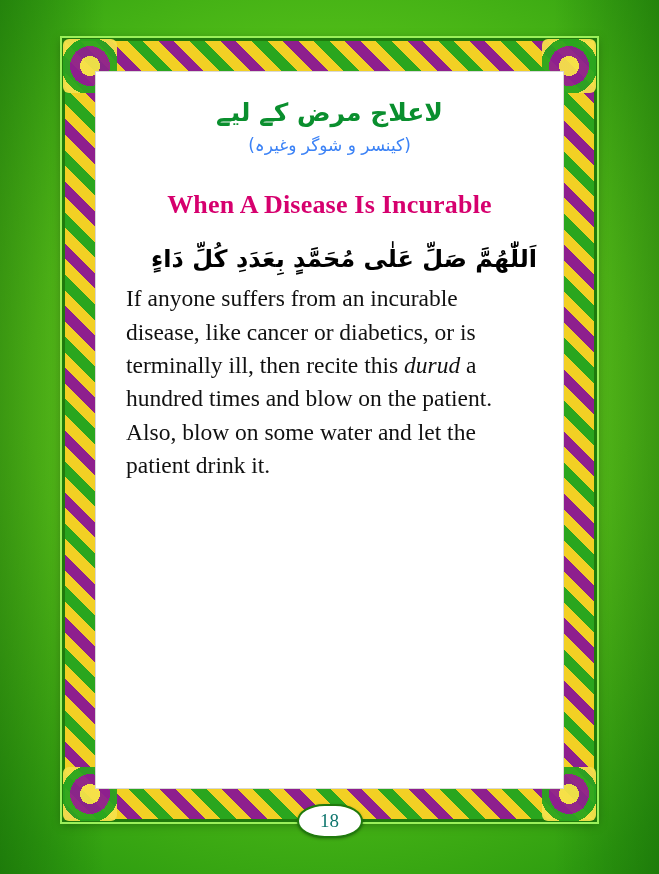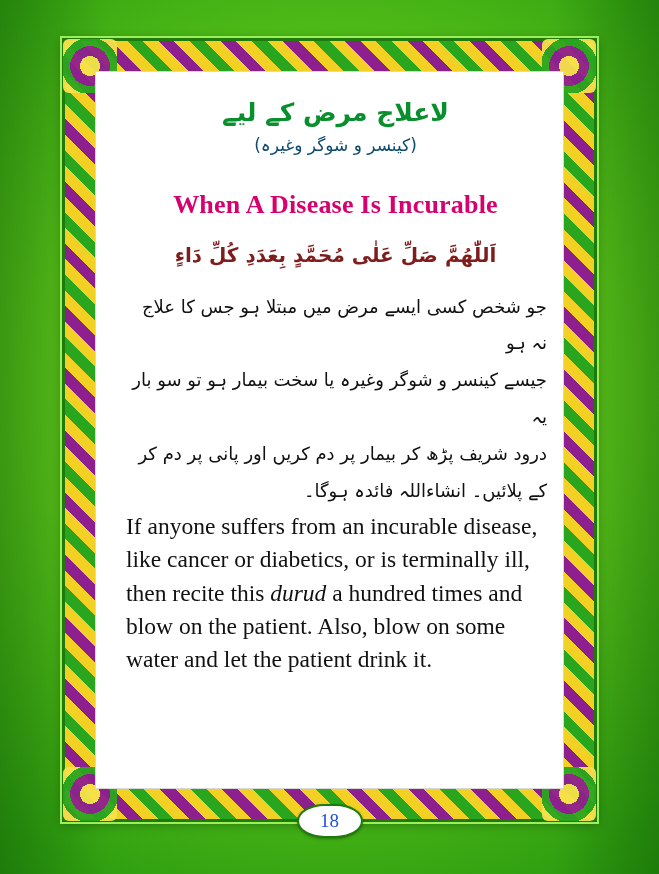--- a/index.html
+++ b/index.html
@@ -77,60 +77,60 @@
   
   .card {
     position: absolute;
     left: 96px;
     top: 72px;
     right: 96px;
     bottom: 86px;
     background: #ffffff;
     z-index: 3;
     box-sizing: border-box;
-    padding: 22px 14px 14px 26px;
+    padding: 22px 26px 14px 26px;
     box-shadow: 0 0 0 1px #d8d8d8;
     overflow: hidden;
   }
 
   
   .urdu-title {
     text-align: center;
     color: #0a8f2e;
     font-size: 25px;
     line-height: 1.35;
     direction: rtl;
     font-family: "DejaVu Sans", sans-serif;
     font-weight: bold;
     margin-top: 2px;
   }
   .urdu-subtitle {
     text-align: center;
-    color: #0c4a6e;
+    color: #3b82f6;
     font-size: 17px;
     line-height: 1.4;
     direction: rtl;
     font-family: "DejaVu Sans", sans-serif;
     margin-top: 4px;
   }
   .english-title {
     text-align: center;
     color: #d6006e;
     font-size: 26px;
     font-weight: bold;
     letter-spacing: 0.2px;
     margin-top: 32px;
     font-family: "Liberation Serif", serif;
   }
   .arabic-durud {
-    text-align: center;
-    color: #7f1d1d;
-    direction: rtl;
-    font-family: "DejaVu Sans", sans-serif;
-    font-size: 20px;
+    text-align: right;
+    color: #000000;
+    direction: rtl;
+    font-family: "DejaVu Sans", sans-serif;
+    font-size: 24px;
     line-height: 1.95;
     margin-top: 16px;
     font-weight: bold;
   }
   .urdu-body {
     text-align: right;
     direction: rtl;
     color: #111111;
     font-family: "DejaVu Sans", sans-serif;
     font-size: 18px;
@@ -154,21 +154,21 @@
   .page-number {
     position: absolute;
     left: 50%;
     transform: translateX(-50%);
     bottom: 36px;
     width: 62px;
     height: 30px;
     border-radius: 50% / 60%;
     background: #ffffff;
     border: 2px solid #1f7a0c;
-    color: #1d4ed8;
+    color: #0f766e;
     font-family: "Liberation Serif", serif;
     font-size: 19px;
     display: flex;
     align-items: center;
     justify-content: center;
     z-index: 5;
     box-shadow: 0 1px 3px rgba(0,0,0,0.3);
   }
 </style>
 </head>
@@ -189,26 +189,20 @@
     <div class="urdu-title">لاعلاج مرض کے لیے</div>
 
     <div class="urdu-subtitle">(کینسر و شوگر وغیرہ)</div>
 
     <div class="english-title">When A Disease Is Incurable</div>
 
     <div class="arabic-durud">
       <div>اَللّٰهُمَّ صَلِّ عَلٰى مُحَمَّدٍ بِعَدَدِ كُلِّ دَاءٍ</div>
     </div>
 
-    <div class="urdu-body">
-      <div>جو شخص کسی ایسے مرض میں مبتلا ہو جس کا علاج نہ ہو</div>
-      <div>جیسے کینسر و شوگر وغیرہ یا سخت بیمار ہو تو سو بار یہ</div>
-      <div>درود شریف پڑھ کر بیمار پر دم کریں اور پانی پر دم کر</div>
-      <div>کے پلائیں۔ انشاءاللہ فائدہ ہوگا۔</div>
-    </div>
 
     <div class="english-body">
       <span>If anyone suffers from an incurable disease, like cancer or diabetics, or is terminally ill, then recite this </span><span class="ital">durud</span><span> a hundred times and blow on the patient. Also, blow on some water and let the patient drink it.</span>
     </div>
 
   </div>
 
   <div class="page-number">18</div>
 
 </div>

